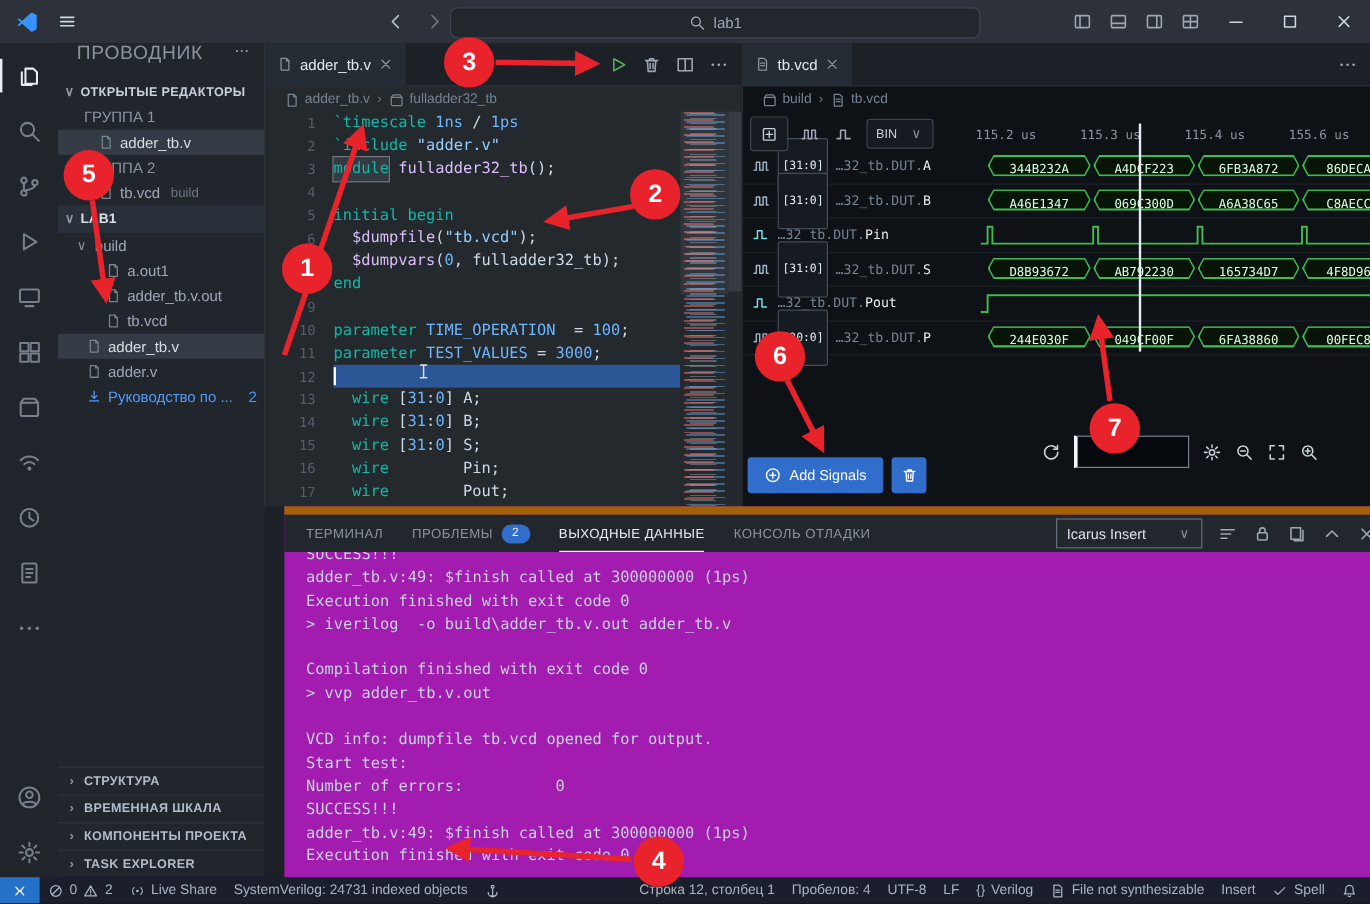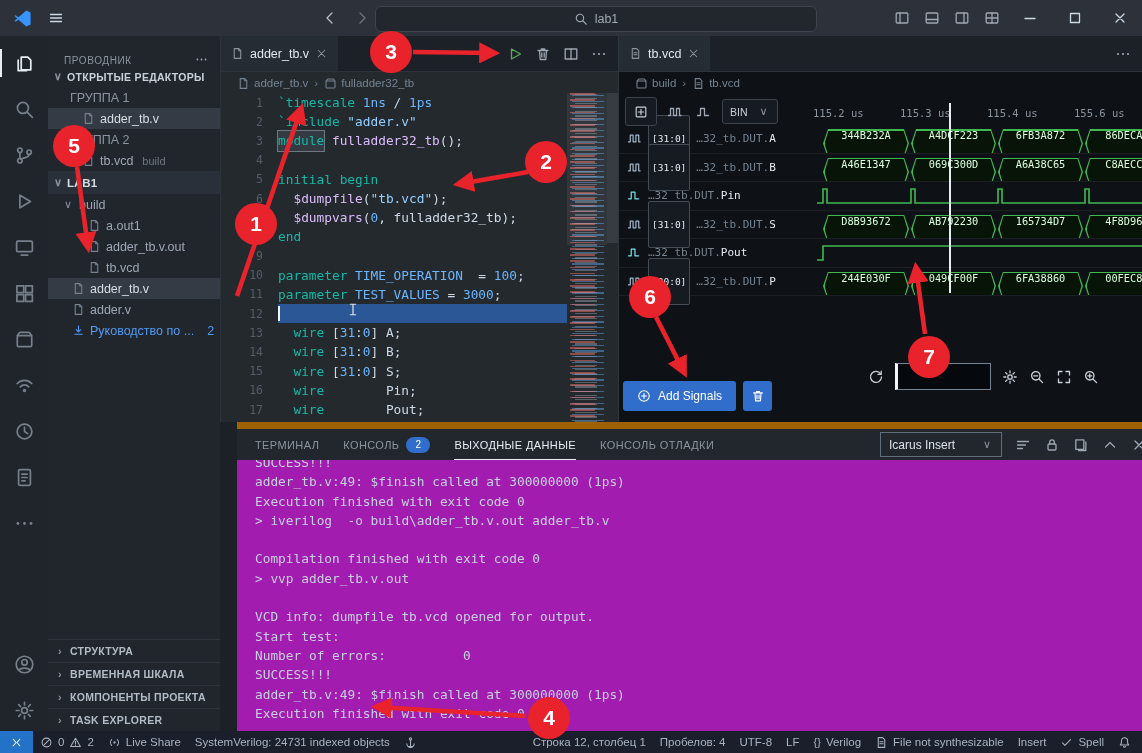--- a/index.html
+++ b/index.html
@@ -25,21 +25,21 @@
   
   .activitybar{position:absolute;left:0;top:36px;width:48px;height:695px;background:#20252c;display:flex;flex-direction:column;padding-top:4px}
   .ab-item{width:48px;height:46px;display:flex;align-items:center;justify-content:center;color:#767f8a;position:relative}
   .ab-item svg{width:21px;height:21px}
   .ab-item.active{color:#e6edf3}
   .ab-item.active::before{content:"";position:absolute;left:0;top:9px;bottom:9px;width:2px;background:#e6edf3}
   .ab-bottom{margin-top:auto;padding-bottom:2px}
 
   
   .sidebar{position:absolute;left:48px;top:36px;width:172px;height:695px;background:#21262d;font-size:12.5px;color:#9ea7b3;overflow:hidden}
-  .sb-title{height:30px;display:flex;align-items:flex-end;padding:0 12px 0 16px;font-size:10px;letter-spacing:.6px;color:#8b949e}
+  .sb-title{height:30px;display:flex;align-items:flex-start;padding:0 12px 0 16px;font-size:16px;letter-spacing:.6px;color:#8b949e}
   .sb-title .icon{margin-left:auto;color:#9ea7b3}
   .sb-sechead{height:21px;display:flex;align-items:center;gap:3px;padding-left:4px;font-size:10.5px;font-weight:bold;color:#c9d1d9;letter-spacing:.3px}
   .sb-row{height:21px;display:flex;align-items:center;gap:5px;color:#9ea7b3;white-space:nowrap;overflow:hidden}
   .sb-row .icon{color:#768390}
   .sb-row.sel{background:#343b45;color:#d7dde3}
   .sb-row .suffix{color:#6e7781;font-size:11px;margin-left:4px}
   .sb-row.blue,.sb-row.blue .icon{color:#539bf5}
   .sb-root{height:23px;background:#2a3039;font-weight:bold;color:#d7dde3;display:flex;align-items:center;gap:3px;padding-left:4px;font-size:11.5px}
   .sb-bottom{position:absolute;left:0;right:0;bottom:0}
   .sb-bsec{height:22px;border-top:1px solid #2d333b;display:flex;align-items:center;gap:4px;padding-left:6px;font-size:10.5px;font-weight:bold;color:#b3bcc6;letter-spacing:.3px}
@@ -85,21 +85,21 @@
   .wv-ruler span{position:absolute;top:2px}
   .wv-rows{position:absolute;left:0;right:0;top:32px}
   .wv-row{height:27.5px;display:flex;border-bottom:1px solid rgba(110,118,129,.14);position:relative}
   .wv-name{width:190px;flex:none;display:flex;align-items:center;gap:6px;padding-left:8px}
   .wv-icon{color:#9fb6c9}.wv-icon.bit{color:#76e3ea}
   .wv-icon svg{width:15px;height:15px}
   .wv-badge{border:1px solid #444c56;background:#161b22;border-radius:2px;font-size:9.5px;line-height:13px;padding:16px 3px;color:#e6edf3;flex:none}
   .wv-nm{font-size:11px;white-space:nowrap}
   .wv-nm .pre{color:#768390}.wv-nm .leaf{color:#e6edf3}
   .wv-lane{position:relative;flex:1;overflow:hidden}
-  .seg{position:absolute;top:4px;height:29px;background:#3fb950;clip-path:polygon(5px 0,calc(100% - 5px) 0,100% 50%,calc(100% - 5px) 100%,5px 100%,0 50%);display:flex;align-items:flex-start;justify-content:center}
+  .seg{position:absolute;top:4px;height:18px;background:#3fb950;clip-path:polygon(5px 0,calc(100% - 5px) 0,100% 50%,calc(100% - 5px) 100%,5px 100%,0 50%);display:flex;align-items:flex-end;justify-content:center}
   .seg::after{content:"";position:absolute;inset:1.5px;background:#081407;clip-path:polygon(4px 0,calc(100% - 4px) 0,100% 50%,calc(100% - 4px) 100%,4px 100%,0 50%)}
   .seg span{position:relative;z-index:1;font-size:10.3px;color:#dcffdf;font-family:"DejaVu Sans Mono",monospace}
   .wv-marker{position:absolute;left:330px;top:10px;height:190px;width:1.5px;background:#e6edf3;z-index:3}
   .wv-addrow{position:absolute;left:4px;bottom:11px;display:flex;gap:7px;font-family:"Liberation Sans",sans-serif}
   .btn-add{height:30px;padding:0 14px;background:#316dca;border-radius:3px;color:#fff;font-size:12px;display:flex;align-items:center;gap:7px}
   .btn-add .icon,.btn-trash .icon{color:#fff}
   .btn-trash{width:29px;height:30px;background:#316dca;border-radius:3px;display:flex;align-items:center;justify-content:center}
   .wv-zoom{position:absolute;right:44px;bottom:32px;display:flex;align-items:center;gap:11px;color:#c9d1d9}
   .wv-input{width:92px;height:25px;background:#05080c;border:1px solid #768390;border-left:3px solid #f0f6fc}
 
@@ -855,21 +855,21 @@
     </div>
   </div>
 
   <div class="panel">
     <div class="p-header">
       <div class="p-tabs" id="p-tabs">
           <div class="p-tab">
             <span>ТЕРМИНАЛ</span>
           </div>
           <div class="p-tab">
-            <span>КОНСОЛЬ</span>
+            <span>ПРОБЛЕМЫ</span>
             <span class="p-badge">2</span>
           </div>
           <div class="p-tab active">
             <span>ВЫХОДНЫЕ ДАННЫЕ</span>
           </div>
           <div class="p-tab">
             <span>КОНСОЛЬ ОТЛАДКИ</span>
           </div>
         </div>
       <div class="p-right">

